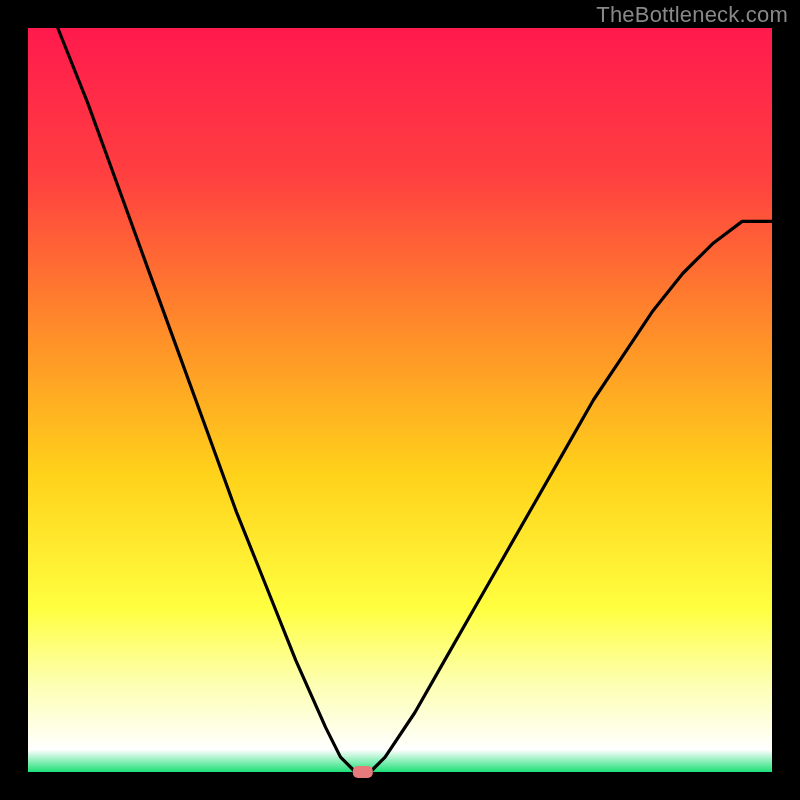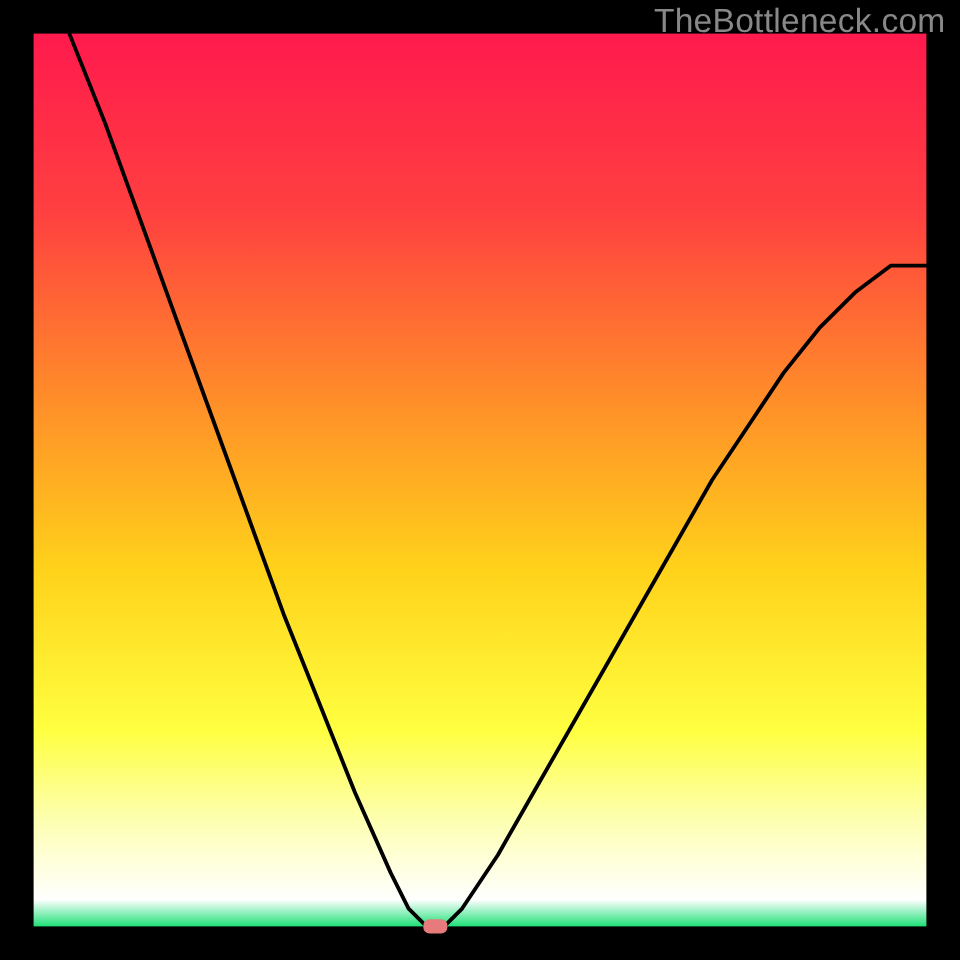--- a/index.html
+++ b/index.html
@@ -15,21 +15,21 @@
     position: relative;
     width: 800px;
     height: 800px;
     box-sizing: border-box;
   }
   .watermark {
     position: absolute;
     top: 2px;
     right: 12px;
     color: #888;
-    font-size: 28px;
+    font-size: 22px;
     font-weight: 500;
     letter-spacing: 0.2px;
     z-index: 10;
   }
   svg {
     display: block;
   }
 </style>
 </head>
 <body>

